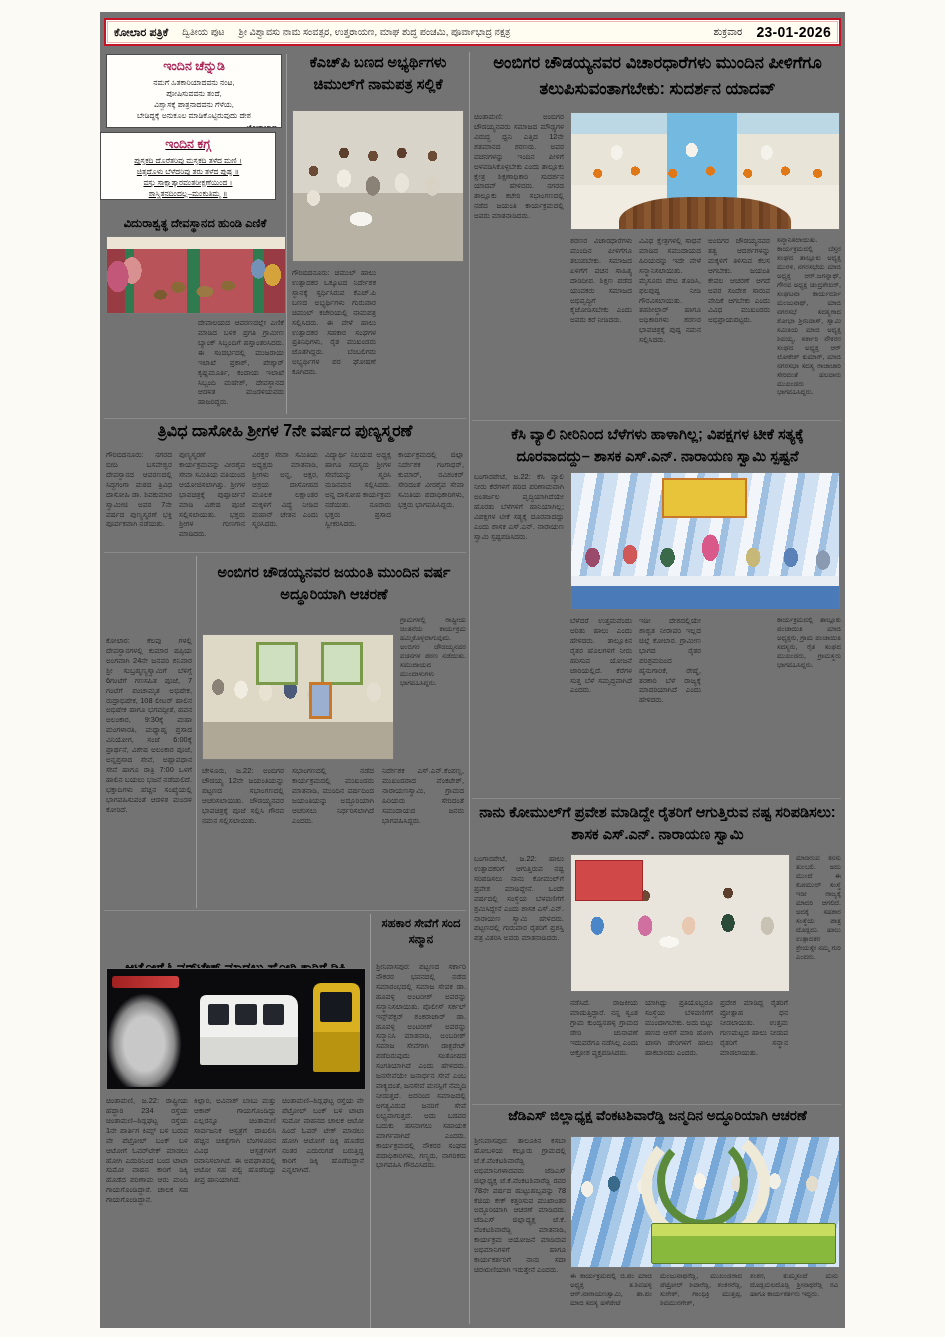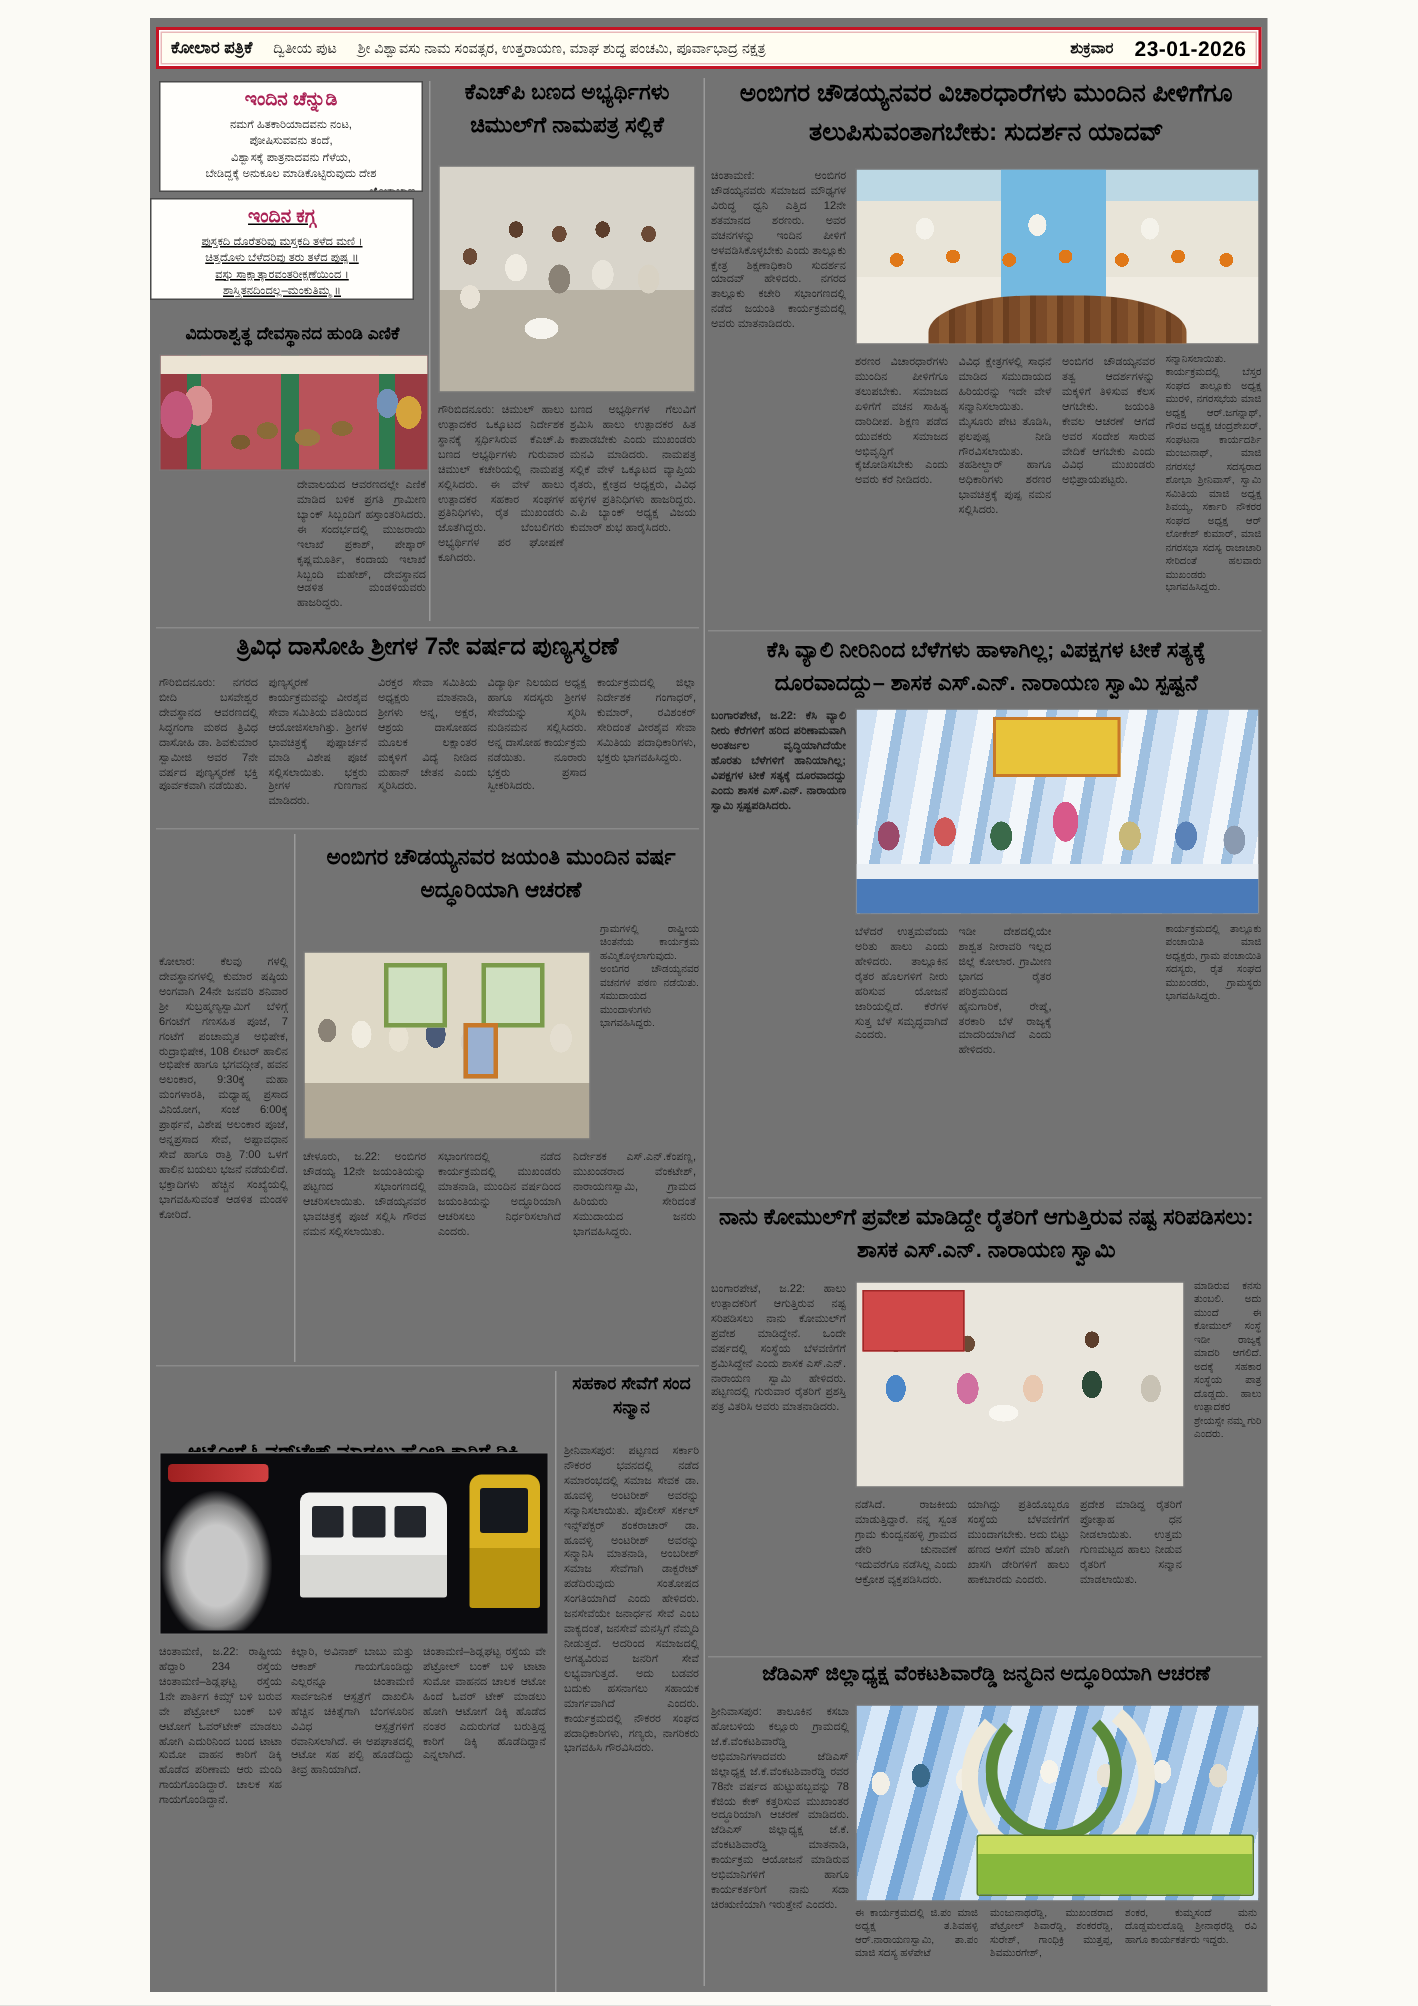--- a/index.html
+++ b/index.html
@@ -3,21 +3,21 @@
 <meta charset="utf-8">
 <style>
   html,body{margin:0;padding:0;background:#f7f6f1;font-family:"Liberation Sans",sans-serif;}
   #canvas{position:relative;width:945px;height:1337px;background:#fbfaf5;overflow:hidden;}
   .page{position:absolute;left:100px;top:12px;width:745px;height:1316px;background:#737373;}
   .abs{position:absolute;}
   .masthead{border:2px solid #c41425;box-shadow:inset 0 0 0 1px #fff, inset 0 0 0 2px #e9b8b8;background:#fffdf2;display:flex;align-items:center;padding:0 8px;box-sizing:border-box;gap:14px;}
   .m-name{font-weight:bold;font-size:11px;color:#111;}
   .m-page{font-size:9.5px;color:#222;}
   .m-pan{font-size:9.5px;color:#222;flex:1;text-align:left;}
-  .m-day{font-size:10px;color:#111;font-weight:bold;}
+  .m-day{font-size:10px;color:#111;font-weight:normal;}
   .m-date{font-size:14px;color:#000;font-weight:bold;letter-spacing:.3px;}
   .box{border:1.2px solid #4a4a4a;background:#fffefb;box-sizing:border-box;padding:3px 4px;overflow:hidden;}
   .box-title{text-align:center;font-weight:bold;font-size:12.5px;color:#aa2255;margin:1px 0 3px 0;}
   .box-line{text-align:center;font-size:7.6px;line-height:1.45;color:#222;}
   .box-attr{text-align:right;font-size:7.4px;font-weight:bold;color:#222;margin-top:2px;}
   .hl{font-weight:bold;color:#000;text-align:center;overflow:hidden;}
   .hl-sm{font-size:11.5px;line-height:1.35;}
   .hl-md{font-size:14.5px;line-height:1.5;}
   .hl-lg{font-size:16.5px;line-height:1.55;}
   .col{font-size:7.4px;line-height:1.34;text-align:justify;color:#1c1c1c;overflow:hidden;word-break:break-word;}
@@ -153,21 +153,20 @@
     <div class="box-attr">– ಡಿ.ವಿ. ಗುಂಡಪ್ಪ</div>
   </div>
 
   <div class="abs hl hl-sm" style="left: 4px; top: 204px; width: 182px; height: 18px;">ವಿದುರಾಶ್ವತ್ಥ ದೇವಸ್ಥಾನದ ಹುಂಡಿ ಎಣಿಕೆ</div>
   <div class="abs ph ph-hundi" style="left: 6px; top: 224px; width: 180px; height: 78px;"></div>
   <div class="abs col" style="left: 98px; top: 306px; width: 86px; height: 96px;">ದೇವಾಲಯದ ಆವರಣದಲ್ಲೇ ಎಣಿಕೆ ಮಾಡಿದ ಬಳಿಕ ಪ್ರಗತಿ ಗ್ರಾಮೀಣ ಬ್ಯಾಂಕ್ ಸಿಬ್ಬಂದಿಗೆ ಹಸ್ತಾಂತರಿಸಿದರು. ಈ ಸಂದರ್ಭದಲ್ಲಿ ಮುಜರಾಯಿ ಇಲಾಖೆ ಪ್ರಕಾಶ್, ಪೇಶ್ಕಾರ್ ಕೃಷ್ಣಮೂರ್ತಿ, ಕಂದಾಯ ಇಲಾಖೆ ಸಿಬ್ಬಂದಿ ಮಹೇಶ್, ದೇವಸ್ಥಾನದ ಆಡಳಿತ ಮಂಡಳಿಯವರು ಹಾಜರಿದ್ದರು.</div>
 
   <div class="abs hl hl-md" style="left: 190px; top: 40px; width: 176px; height: 50px;">ಕೆಎಚ್‌ಪಿ ಬಣದ ಅಭ್ಯರ್ಥಿಗಳು ಚಿಮುಲ್‌ಗೆ ನಾಮಪತ್ರ ಸಲ್ಲಿಕೆ</div>
   <div class="abs ph ph-khp" style="left: 192px; top: 98px; width: 172px; height: 152px;"></div>
   <div class="abs col" style="left: 192px; top: 256px; width: 84px; height: 146px;">ಗೌರಿಬಿದನೂರು: ಚಿಮುಲ್ ಹಾಲು ಉತ್ಪಾದಕರ ಒಕ್ಕೂಟದ ನಿರ್ದೇಶಕ ಸ್ಥಾನಕ್ಕೆ ಸ್ಪರ್ಧಿಸಿರುವ ಕೆಎಚ್.ಪಿ ಬಣದ ಅಭ್ಯರ್ಥಿಗಳು ಗುರುವಾರ ಚಿಮುಲ್ ಕಚೇರಿಯಲ್ಲಿ ನಾಮಪತ್ರ ಸಲ್ಲಿಸಿದರು. ಈ ವೇಳೆ ಹಾಲು ಉತ್ಪಾದಕರ ಸಹಕಾರ ಸಂಘಗಳ ಪ್ರತಿನಿಧಿಗಳು, ರೈತ ಮುಖಂಡರು ಜೊತೆಗಿದ್ದರು. ಬೆಂಬಲಿಗರು ಅಭ್ಯರ್ಥಿಗಳ ಪರ ಘೋಷಣೆ ಕೂಗಿದರು.</div>
-  <div class="abs col" style="left: 280px; top: 256px; width: 84px; height: 146px;">ಬಣದ ಅಭ್ಯರ್ಥಿಗಳ ಗೆಲುವಿಗೆ ಶ್ರಮಿಸಿ ಹಾಲು ಉತ್ಪಾದಕರ ಹಿತ ಕಾಪಾಡಬೇಕು ಎಂದು ಮುಖಂಡರು ಮನವಿ ಮಾಡಿದರು. ನಾಮಪತ್ರ ಸಲ್ಲಿಕೆ ವೇಳೆ ಒಕ್ಕೂಟದ ವ್ಯಾಪ್ತಿಯ ರೈತರು, ಕ್ಷೇತ್ರದ ಅಧ್ಯಕ್ಷರು, ವಿವಿಧ ಹಳ್ಳಿಗಳ ಪ್ರತಿನಿಧಿಗಳು ಹಾಜರಿದ್ದರು. ಎ.ಪಿ ಬ್ಯಾಂಕ್ ಅಧ್ಯಕ್ಷ ವಿಜಯ ಕುಮಾರ್ ಶುಭ ಹಾರೈಸಿದರು.</div>
 
   <div class="abs hl hl-lg" style="left: 374px; top: 38px; width: 367px; height: 58px;">ಅಂಬಿಗರ ಚೌಡಯ್ಯನವರ ವಿಚಾರಧಾರೆಗಳು ಮುಂದಿನ ಪೀಳಿಗೆಗೂ ತಲುಪಿಸುವಂತಾಗಬೇಕು: ಸುದರ್ಶನ ಯಾದವ್</div>
   <div class="abs col" style="left: 374px; top: 100px; width: 90px; height: 306px;">ಚಿಂತಾಮಣಿ: ಅಂಬಿಗರ ಚೌಡಯ್ಯನವರು ಸಮಾಜದ ಮೌಢ್ಯಗಳ ವಿರುದ್ಧ ಧ್ವನಿ ಎತ್ತಿದ 12ನೇ ಶತಮಾನದ ಶರಣರು. ಅವರ ವಚನಗಳನ್ನು ಇಂದಿನ ಪೀಳಿಗೆ ಅಳವಡಿಸಿಕೊಳ್ಳಬೇಕು ಎಂದು ತಾಲ್ಲೂಕು ಕ್ಷೇತ್ರ ಶಿಕ್ಷಣಾಧಿಕಾರಿ ಸುದರ್ಶನ ಯಾದವ್ ಹೇಳಿದರು. ನಗರದ ತಾಲ್ಲೂಕು ಕಚೇರಿ ಸಭಾಂಗಣದಲ್ಲಿ ನಡೆದ ಜಯಂತಿ ಕಾರ್ಯಕ್ರಮದಲ್ಲಿ ಅವರು ಮಾತನಾಡಿದರು.</div>
   <div class="abs ph ph-chow" style="left: 470px; top: 100px; width: 270px; height: 118px;">
     <div class="abs ph-table" style="left: 18%; top: 72%; width: 64%; height: 30%;"></div>
   </div>
   <div class="abs col" style="left: 470px; top: 224px; width: 62px; height: 182px;">ಶರಣರ ವಿಚಾರಧಾರೆಗಳು ಮುಂದಿನ ಪೀಳಿಗೆಗೂ ತಲುಪಬೇಕು. ಸಮಾಜದ ಏಳಿಗೆಗೆ ವಚನ ಸಾಹಿತ್ಯ ದಾರಿದೀಪ. ಶಿಕ್ಷಣ ಪಡೆದ ಯುವಕರು ಸಮಾಜದ ಅಭಿವೃದ್ಧಿಗೆ ಕೈಜೋಡಿಸಬೇಕು ಎಂದು ಅವರು ಕರೆ ನೀಡಿದರು.</div>
   <div class="abs col" style="left: 539px; top: 224px; width: 62px; height: 182px;">ವಿವಿಧ ಕ್ಷೇತ್ರಗಳಲ್ಲಿ ಸಾಧನೆ ಮಾಡಿದ ಸಮುದಾಯದ ಹಿರಿಯರನ್ನು ಇದೇ ವೇಳೆ ಸನ್ಮಾನಿಸಲಾಯಿತು. ಮೈಸೂರು ಪೇಟ ತೊಡಿಸಿ, ಫಲಪುಷ್ಪ ನೀಡಿ ಗೌರವಿಸಲಾಯಿತು. ತಹಶೀಲ್ದಾರ್ ಹಾಗೂ ಅಧಿಕಾರಿಗಳು ಶರಣರ ಭಾವಚಿತ್ರಕ್ಕೆ ಪುಷ್ಪ ನಮನ ಸಲ್ಲಿಸಿದರು.</div>
   <div class="abs col" style="left: 608px; top: 224px; width: 62px; height: 182px;">ಅಂಬಿಗರ ಚೌಡಯ್ಯನವರ ತತ್ವ ಆದರ್ಶಗಳನ್ನು ಮಕ್ಕಳಿಗೆ ತಿಳಿಸುವ ಕೆಲಸ ಆಗಬೇಕು. ಜಯಂತಿ ಕೇವಲ ಆಚರಣೆ ಆಗದೆ ಅವರ ಸಂದೇಶ ಸಾರುವ ವೇದಿಕೆ ಆಗಬೇಕು ಎಂದು ವಿವಿಧ ಮುಖಂಡರು ಅಭಿಪ್ರಾಯಪಟ್ಟರು.</div>
   <div class="abs col col-tiny" style="left: 677px; top: 224px; width: 64px; height: 182px;">ಸನ್ಮಾನಿಸಲಾಯಿತು. ಕಾರ್ಯಕ್ರಮದಲ್ಲಿ ಬೆಸ್ತರ ಸಂಘದ ತಾಲ್ಲೂಕು ಅಧ್ಯಕ್ಷ ಮುರಳಿ, ನಗರಸಭೆಯ ಮಾಜಿ ಅಧ್ಯಕ್ಷ ಆರ್.ಜಗನ್ನಾಥ್, ಗೌರವ ಅಧ್ಯಕ್ಷ ಚಂದ್ರಶೇಖರ್, ಸಂಘಟನಾ ಕಾರ್ಯದರ್ಶಿ ಮಂಜುನಾಥ್, ಮಾಜಿ ನಗರಸಭೆ ಸದಸ್ಯರಾದ ಶೋಭಾ ಶ್ರೀನಿವಾಸ್, ಸ್ವಾಮಿ ಸಮಿತಿಯ ಮಾಜಿ ಅಧ್ಯಕ್ಷ ಶಿವಯ್ಯ, ಸರ್ಕಾರಿ ನೌಕರರ ಸಂಘದ ಅಧ್ಯಕ್ಷ ಆರ್ ಲೋಕೇಶ್ ಕುಮಾರ್, ಮಾಜಿ ನಗರಸಭಾ ಸದಸ್ಯ ರಾಜಾಚಾರಿ ಸೇರಿದಂತೆ ಹಲವಾರು ಮುಖಂಡರು ಭಾಗವಹಿಸಿದ್ದರು.</div>
@@ -175,21 +174,21 @@
   <div class="abs rule-h" style="left: 4px; top: 406px; width: 362px;"></div>
   <div class="abs hl" style="left: 4px; top: 410px; width: 362px; height: 24px; font-size: 16px;">ತ್ರಿವಿಧ ದಾಸೋಹಿ ಶ್ರೀಗಳ 7ನೇ ವರ್ಷದ ಪುಣ್ಯಸ್ಮರಣೆ</div>
   <div class="abs col" style="left: 6px; top: 438px; width: 66px; height: 98px;">ಗೌರಿಬಿದನೂರು: ನಗರದ ಬೀದಿ ಬಸವೇಶ್ವರ ದೇವಸ್ಥಾನದ ಆವರಣದಲ್ಲಿ ಸಿದ್ಧಗಂಗಾ ಮಠದ ತ್ರಿವಿಧ ದಾಸೋಹಿ ಡಾ. ಶಿವಕುಮಾರ ಸ್ವಾಮೀಜಿ ಅವರ 7ನೇ ವರ್ಷದ ಪುಣ್ಯಸ್ಮರಣೆ ಭಕ್ತಿ ಪೂರ್ವಕವಾಗಿ ನಡೆಯಿತು.</div>
   <div class="abs col" style="left: 79px; top: 438px; width: 66px; height: 98px;">ಪುಣ್ಯಸ್ಮರಣೆ ಕಾರ್ಯಕ್ರಮವನ್ನು ವೀರಶೈವ ಸೇವಾ ಸಮಿತಿಯ ವತಿಯಿಂದ ಆಯೋಜಿಸಲಾಗಿತ್ತು. ಶ್ರೀಗಳ ಭಾವಚಿತ್ರಕ್ಕೆ ಪುಷ್ಪಾರ್ಚನೆ ಮಾಡಿ ವಿಶೇಷ ಪೂಜೆ ಸಲ್ಲಿಸಲಾಯಿತು. ಭಕ್ತರು ಶ್ರೀಗಳ ಗುಣಗಾನ ಮಾಡಿದರು.</div>
   <div class="abs col" style="left: 152px; top: 438px; width: 66px; height: 98px;">ವಿರಕ್ತರ ಸೇವಾ ಸಮಿತಿಯ ಅಧ್ಯಕ್ಷರು ಮಾತನಾಡಿ, ಶ್ರೀಗಳು ಅನ್ನ, ಅಕ್ಷರ, ಆಶ್ರಯ ದಾಸೋಹದ ಮೂಲಕ ಲಕ್ಷಾಂತರ ಮಕ್ಕಳಿಗೆ ವಿದ್ಯೆ ನೀಡಿದ ಮಹಾನ್ ಚೇತನ ಎಂದು ಸ್ಮರಿಸಿದರು.</div>
   <div class="abs col" style="left: 225px; top: 438px; width: 66px; height: 98px;">ವಿದ್ಯಾರ್ಥಿ ನಿಲಯದ ಅಧ್ಯಕ್ಷ ಹಾಗೂ ಸದಸ್ಯರು ಶ್ರೀಗಳ ಸೇವೆಯನ್ನು ಸ್ಮರಿಸಿ ನುಡಿನಮನ ಸಲ್ಲಿಸಿದರು. ಅನ್ನ ದಾಸೋಹ ಕಾರ್ಯಕ್ರಮ ನಡೆಯಿತು. ನೂರಾರು ಭಕ್ತರು ಪ್ರಸಾದ ಸ್ವೀಕರಿಸಿದರು.</div>
   <div class="abs col" style="left: 298px; top: 438px; width: 66px; height: 98px;">ಕಾರ್ಯಕ್ರಮದಲ್ಲಿ ಜಿಲ್ಲಾ ನಿರ್ದೇಶಕ ಗಂಗಾಧರ್, ಕುಮಾರ್, ರವಿಶಂಕರ್ ಸೇರಿದಂತೆ ವೀರಶೈವ ಸೇವಾ ಸಮಿತಿಯ ಪದಾಧಿಕಾರಿಗಳು, ಭಕ್ತರು ಭಾಗವಹಿಸಿದ್ದರು.</div>
 
   <div class="abs rule-h" style="left: 372px; top: 408px; width: 369px;"></div>
   <div class="abs hl hl-md" style="left: 374px; top: 412px; width: 367px; height: 44px;">ಕೆಸಿ ವ್ಯಾಲಿ ನೀರಿನಿಂದ ಬೆಳೆಗಳು ಹಾಳಾಗಿಲ್ಲ; ವಿಪಕ್ಷಗಳ ಟೀಕೆ ಸತ್ಯಕ್ಕೆ ದೂರವಾದದ್ದು– ಶಾಸಕ ಎಸ್.ಎನ್. ನಾರಾಯಣ ಸ್ವಾಮಿ ಸ್ಪಷ್ಟನೆ</div>
-  <div class="abs col" style="left: 374px; top: 460px; width: 90px; height: 310px; font-weight: bold;">ಬಂಗಾರಪೇಟೆ, ಜ.22: ಕೆಸಿ ವ್ಯಾಲಿ ನೀರು ಕೆರೆಗಳಿಗೆ ಹರಿದ ಪರಿಣಾಮವಾಗಿ ಅಂತರ್ಜಲ ವೃದ್ಧಿಯಾಗಿದೆಯೇ ಹೊರತು ಬೆಳೆಗಳಿಗೆ ಹಾನಿಯಾಗಿಲ್ಲ; ವಿಪಕ್ಷಗಳ ಟೀಕೆ ಸತ್ಯಕ್ಕೆ ದೂರವಾದದ್ದು ಎಂದು ಶಾಸಕ ಎಸ್.ಎನ್. ನಾರಾಯಣ ಸ್ವಾಮಿ ಸ್ಪಷ್ಟಪಡಿಸಿದರು.</div>
+  <div class="abs col" style="left: 374px; top: 460px; width: 90px; height: 310px;">ಬಂಗಾರಪೇಟೆ, ಜ.22: ಕೆಸಿ ವ್ಯಾಲಿ ನೀರು ಕೆರೆಗಳಿಗೆ ಹರಿದ ಪರಿಣಾಮವಾಗಿ ಅಂತರ್ಜಲ ವೃದ್ಧಿಯಾಗಿದೆಯೇ ಹೊರತು ಬೆಳೆಗಳಿಗೆ ಹಾನಿಯಾಗಿಲ್ಲ; ವಿಪಕ್ಷಗಳ ಟೀಕೆ ಸತ್ಯಕ್ಕೆ ದೂರವಾದದ್ದು ಎಂದು ಶಾಸಕ ಎಸ್.ಎನ್. ನಾರಾಯಣ ಸ್ವಾಮಿ ಸ್ಪಷ್ಟಪಡಿಸಿದರು.</div>
   <div class="abs ph ph-kc" style="left: 470px; top: 460px; width: 270px; height: 138px;">
     <div class="abs kc-banner" style="left: 34%; top: 4%; width: 30%; height: 26%;"></div>
     <div class="abs kc-table" style="left: 0; top: 76%; width: 100%; height: 24%;"></div>
   </div>
   <div class="abs col" style="left: 470px; top: 604px; width: 62px; height: 166px;">ಬೆಳೆದರೆ ಉತ್ತಮವೆಂದು ಅರಿತು ಹಾಲು ಎಂದು ಹೇಳಿದರು. ತಾಲ್ಲೂಕಿನ ರೈತರ ಹೊಲಗಳಿಗೆ ನೀರು ಹರಿಸುವ ಯೋಜನೆ ಜಾರಿಯಲ್ಲಿದೆ. ಕೆರೆಗಳ ಸುತ್ತ ಬೆಳೆ ಸಮೃದ್ಧವಾಗಿದೆ ಎಂದರು.</div>
   <div class="abs col" style="left: 539px; top: 604px; width: 62px; height: 166px;">ಇಡೀ ದೇಶದಲ್ಲಿಯೇ ಶಾಶ್ವತ ನೀರಾವರಿ ಇಲ್ಲದ ಜಿಲ್ಲೆ ಕೋಲಾರ. ಗ್ರಾಮೀಣ ಭಾಗದ ರೈತರ ಪರಿಶ್ರಮದಿಂದ ಹೈನುಗಾರಿಕೆ, ರೇಷ್ಮೆ, ತರಕಾರಿ ಬೆಳೆ ರಾಜ್ಯಕ್ಕೆ ಮಾದರಿಯಾಗಿದೆ ಎಂದು ಹೇಳಿದರು.</div>
   <div class="abs col col-tiny" style="left: 677px; top: 604px; width: 64px; height: 166px;">ಕಾರ್ಯಕ್ರಮದಲ್ಲಿ ತಾಲ್ಲೂಕು ಪಂಚಾಯಿತಿ ಮಾಜಿ ಅಧ್ಯಕ್ಷರು, ಗ್ರಾಮ ಪಂಚಾಯಿತಿ ಸದಸ್ಯರು, ರೈತ ಸಂಘದ ಮುಖಂಡರು, ಗ್ರಾಮಸ್ಥರು ಭಾಗವಹಿಸಿದ್ದರು.</div>
 
   <div class="abs rule-h" style="left: 4px; top: 540px; width: 362px;"></div>
   <div class="abs rule-v" style="left: 96px; top: 544px; height: 352px;"></div>

